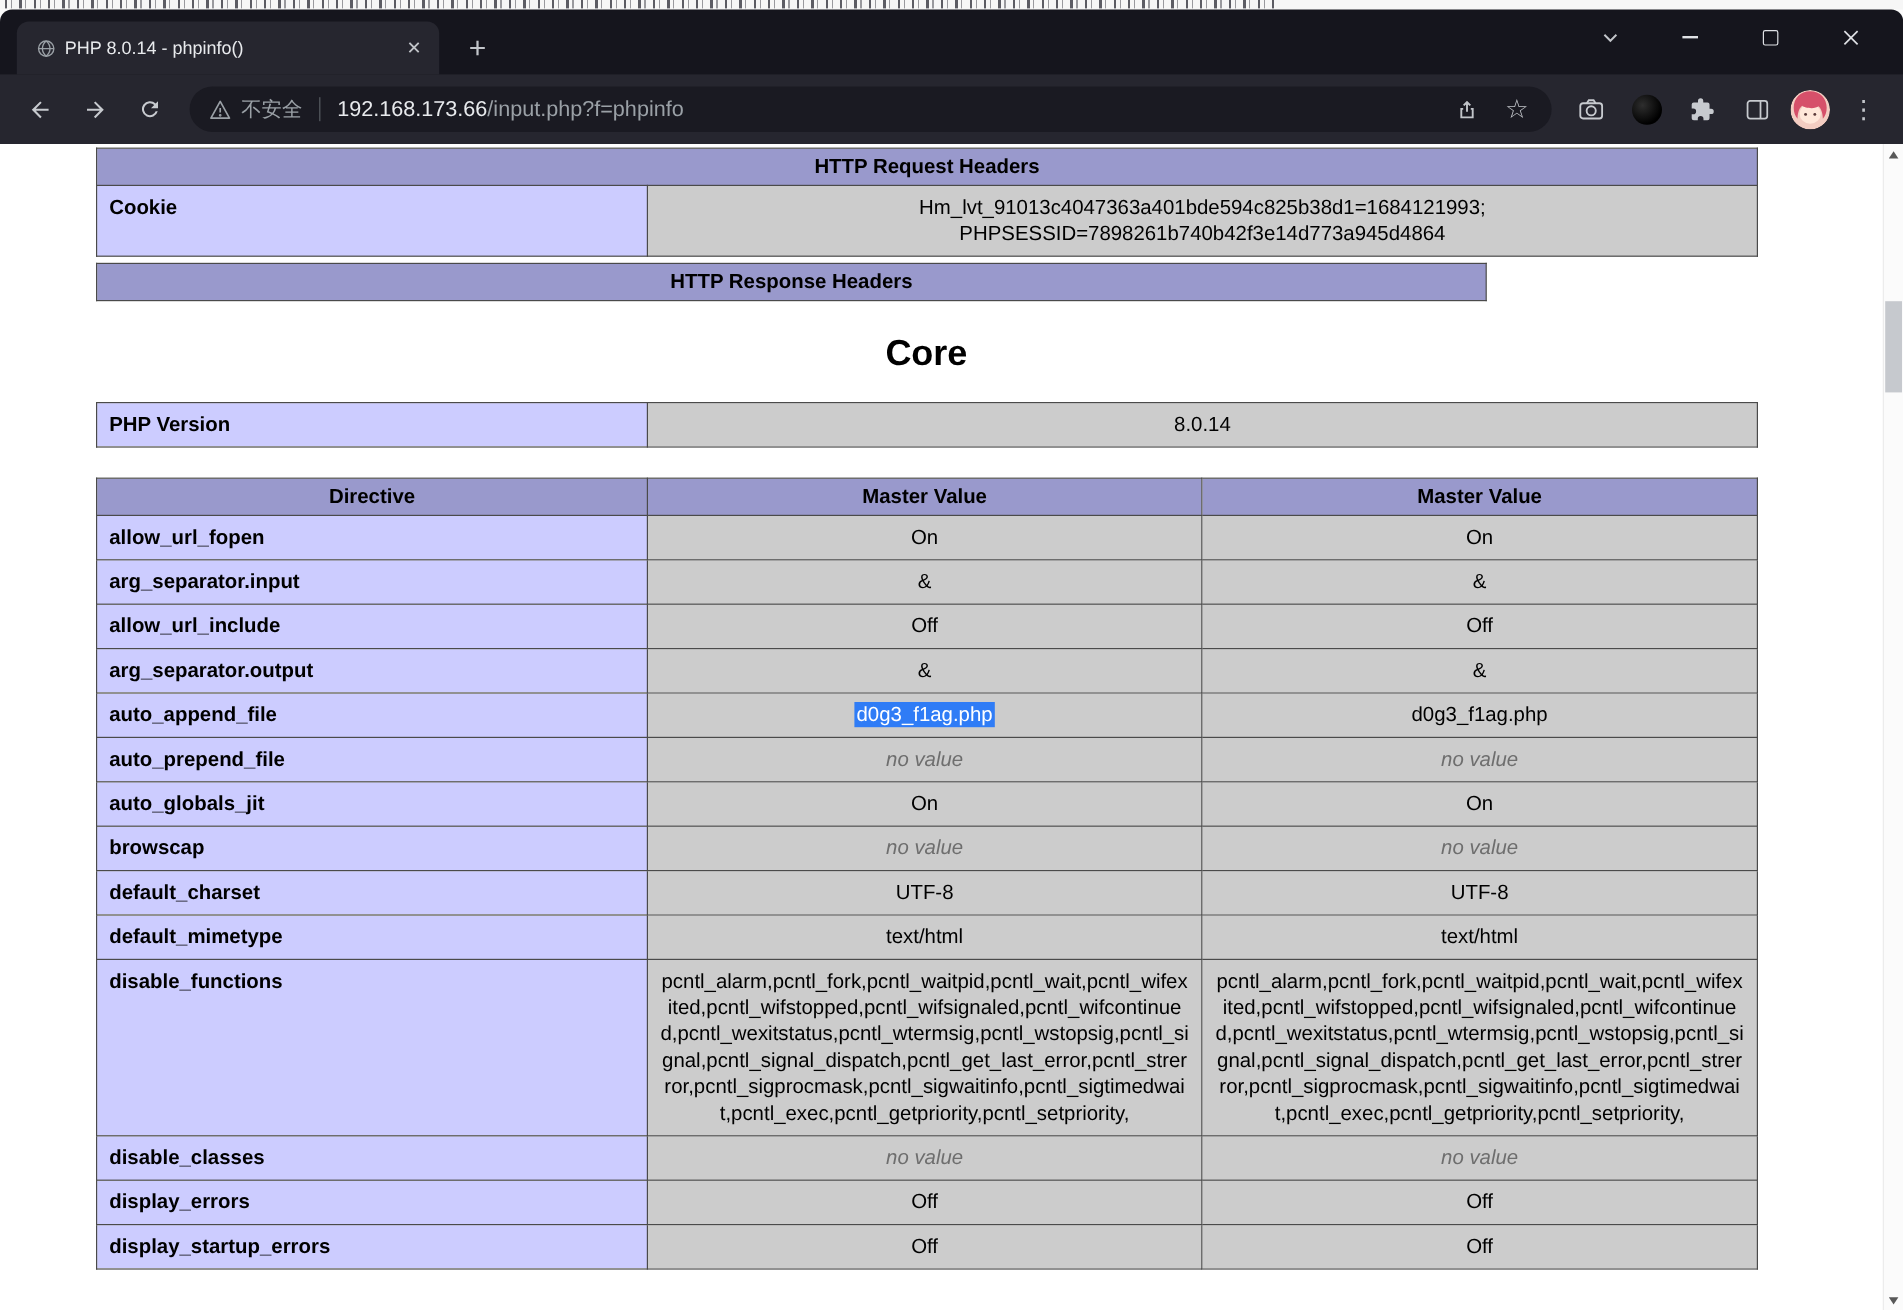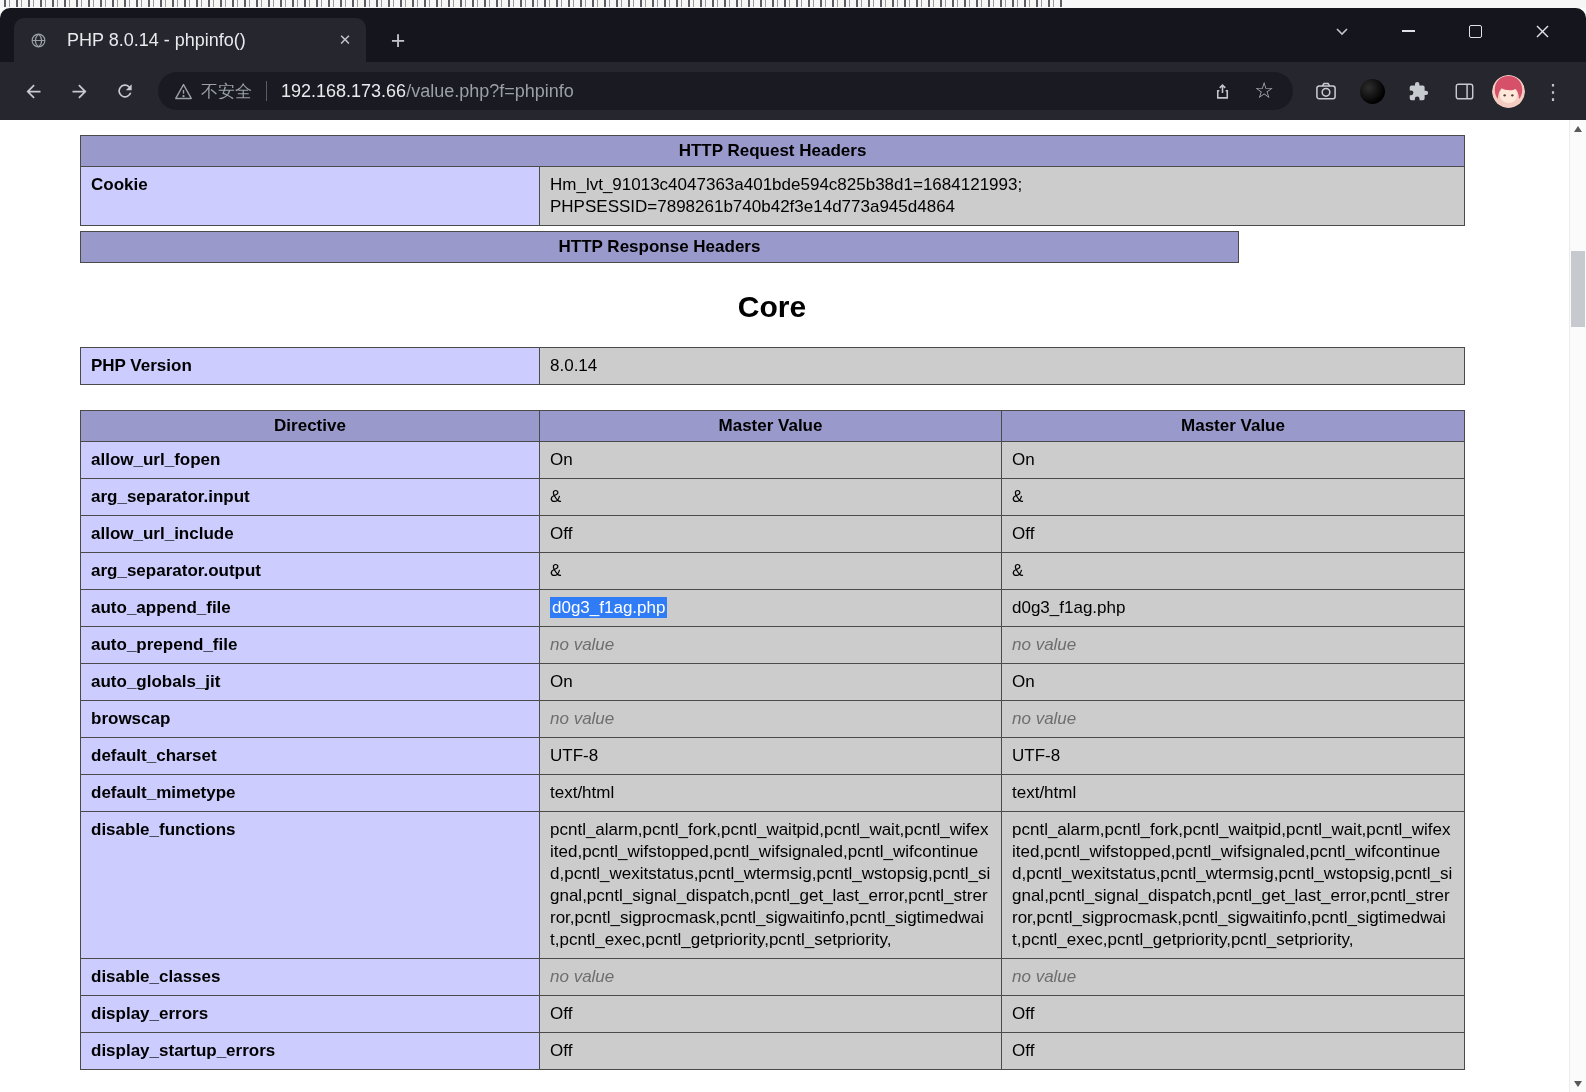--- a/index.html
+++ b/index.html
@@ -13,21 +13,21 @@
 
   
   .window{position:absolute;top:8px;left:0;width:1586px;height:1084px;background:var(--frame_bg,#15151d);
     border-radius:10px 10px 0 0;overflow:hidden;}
 
   
   .titlebar{position:relative;height:54px;}
   .tab{position:absolute;left:14px;top:10px;width:352px;height:44px;background:var(--toolbar_bg,#26262f);
     border-radius:10px 10px 0 0;display:flex;align-items:center;padding:0 8px 0 16px;box-sizing:border-box;
     color:var(--tab_text,#e8eaed);}
-  .tab-title{font-size:18px;margin-left:20px;flex:1;white-space:nowrap;overflow:hidden;}
+  .tab-title{font-size:15px;margin-left:7px;flex:1;white-space:nowrap;overflow:hidden;}
   .tab-close{color:#c2c5ca;font-size:15px;width:26px;height:26px;display:flex;align-items:center;justify-content:center;border-radius:50%;}
   .newtab{position:absolute;left:383px;top:17px;width:30px;height:30px;color:#c2c5ca;font-size:25px;font-weight:300;
     display:flex;align-items:center;justify-content:center;border-radius:50%;}
   .wincontrols{position:absolute;right:10px;top:0;height:46px;display:flex;align-items:center;}
   .wc{width:67px;height:46px;display:flex;align-items:center;justify-content:center;}
   .ico-min{width:13px;height:2px;background:#dfe1e5;}
   .ico-max{width:11px;height:11px;border:1px solid #dfe1e5;border-radius:2px;}
 
   
   .toolbar{position:relative;height:58px;background:var(--toolbar_bg,#26262f);display:flex;align-items:center;
@@ -42,27 +42,27 @@
   .urltext .path{color:var(--secondary_text,#9aa0a6);}
   .box-iconbtn{width:42px;height:38px;display:flex;align-items:center;justify-content:center;flex:none;}
   .star{font-size:22px;color:#c2c5ca;line-height:1;}
   .toolbtn{width:46px;height:44px;display:flex;align-items:center;justify-content:center;flex:none;}
   .ext-circle{width:25px;height:25px;border-radius:50%;background:radial-gradient(circle at 35% 35%,#2e2e2e,#000 70%);}
   .avatar{width:33px;height:33px;border-radius:50%;overflow:hidden;flex:none;margin:0 5px;}
   .kebab{font-size:21px;color:#c2c5ca;line-height:1;}
 
   
   .content{position:absolute;top:112px;left:0;right:0;bottom:0;background:#fff;overflow:hidden;}
-  .page{padding:15px 0 0 80px;width:1384px;color:#000;}
+  .page{padding:3px 0 0 80px;width:1384px;color:#000;}
   table.pi{border-collapse:collapse;width:1159px;table-layout:fixed;}
   .pi td,.pi th{border:1px solid #4a4a4a;padding:7px 10px;font-size:17px;line-height:22px;vertical-align:top;
     box-sizing:border-box;overflow:hidden;}
   .pi th.h{background:var(--table_header_bg,#9999cc);text-align:center;font-weight:bold;padding:4px 10px;}
   .pi td.e{background:var(--label_cell_bg,#ccccff);font-weight:bold;}
-  .pi td.v{background:var(--value_cell_bg,#cccccc);word-break:break-all;}
+  .pi td.v{background:var(--value_cell_bg,#cccccc);word-break:break-all;text-align:center;}
   .pi td.v.novalue{font-style:italic;color:#6e6e6e;word-break:normal;}
   .pre{white-space:pre-line;}
   .gap5{height:5px;}
   h1.core{font-size:30px;font-weight:bold;text-align:center;margin:27px 0 23px;}
   .gap25{height:25px;}
   .selected{background:var(--selection_bg,#2f7cf6);color:var(--selection_text,#fff);padding:1px 2px;}
 
   
   .scrollbar{position:absolute;top:0;right:0;width:17px;height:100%;background:#fbfbfb;border-left:1px solid #ececec;box-sizing:border-box;}
   .scroll-btn{position:absolute;left:0;right:0;height:17px;display:flex;align-items:center;justify-content:center;}
@@ -135,21 +135,21 @@
           <span style="display:flex;">
             <svg width="19" height="17" viewBox="0 0 24 22" fill="none" stroke="#9aa0a6" stroke-width="1.8">
               <path d="M12 2 22 20H2z" stroke-linejoin="round"></path>
                 <line x1="12" y1="9" x2="12" y2="14"></line>
                 <circle cx="12" cy="17" r="0.6" fill="#9aa0a6"></circle>
             </svg>
           </span>
           <span class="sec-label">不安全</span>
         </span>
         <span class="url-sep"></span>
-        <span class="urltext"><span>192.168.173.66</span><span class="path">/value.php?f=phpinfo</span></span>
+        <span class="urltext"><span>192.168.173.66</span><span class="path">/input.php?f=phpinfo</span></span>
         <span class="box-iconbtn">
           <svg width="19" height="19" viewBox="0 0 24 24" fill="#c2c5ca">
               <path d="M12 2.5l4.2 4.2-1.4 1.4L13 6.3V14h-2V6.3L9.2 8.1 7.8 6.7z"></path>
               <path d="M5 10h3v2H7v7h10v-7h-1v-2h3v11H5z"></path>
             </svg>
         </span>
         <span class="box-iconbtn">
             <span class="star">☆</span>
           </span>
       </div>

